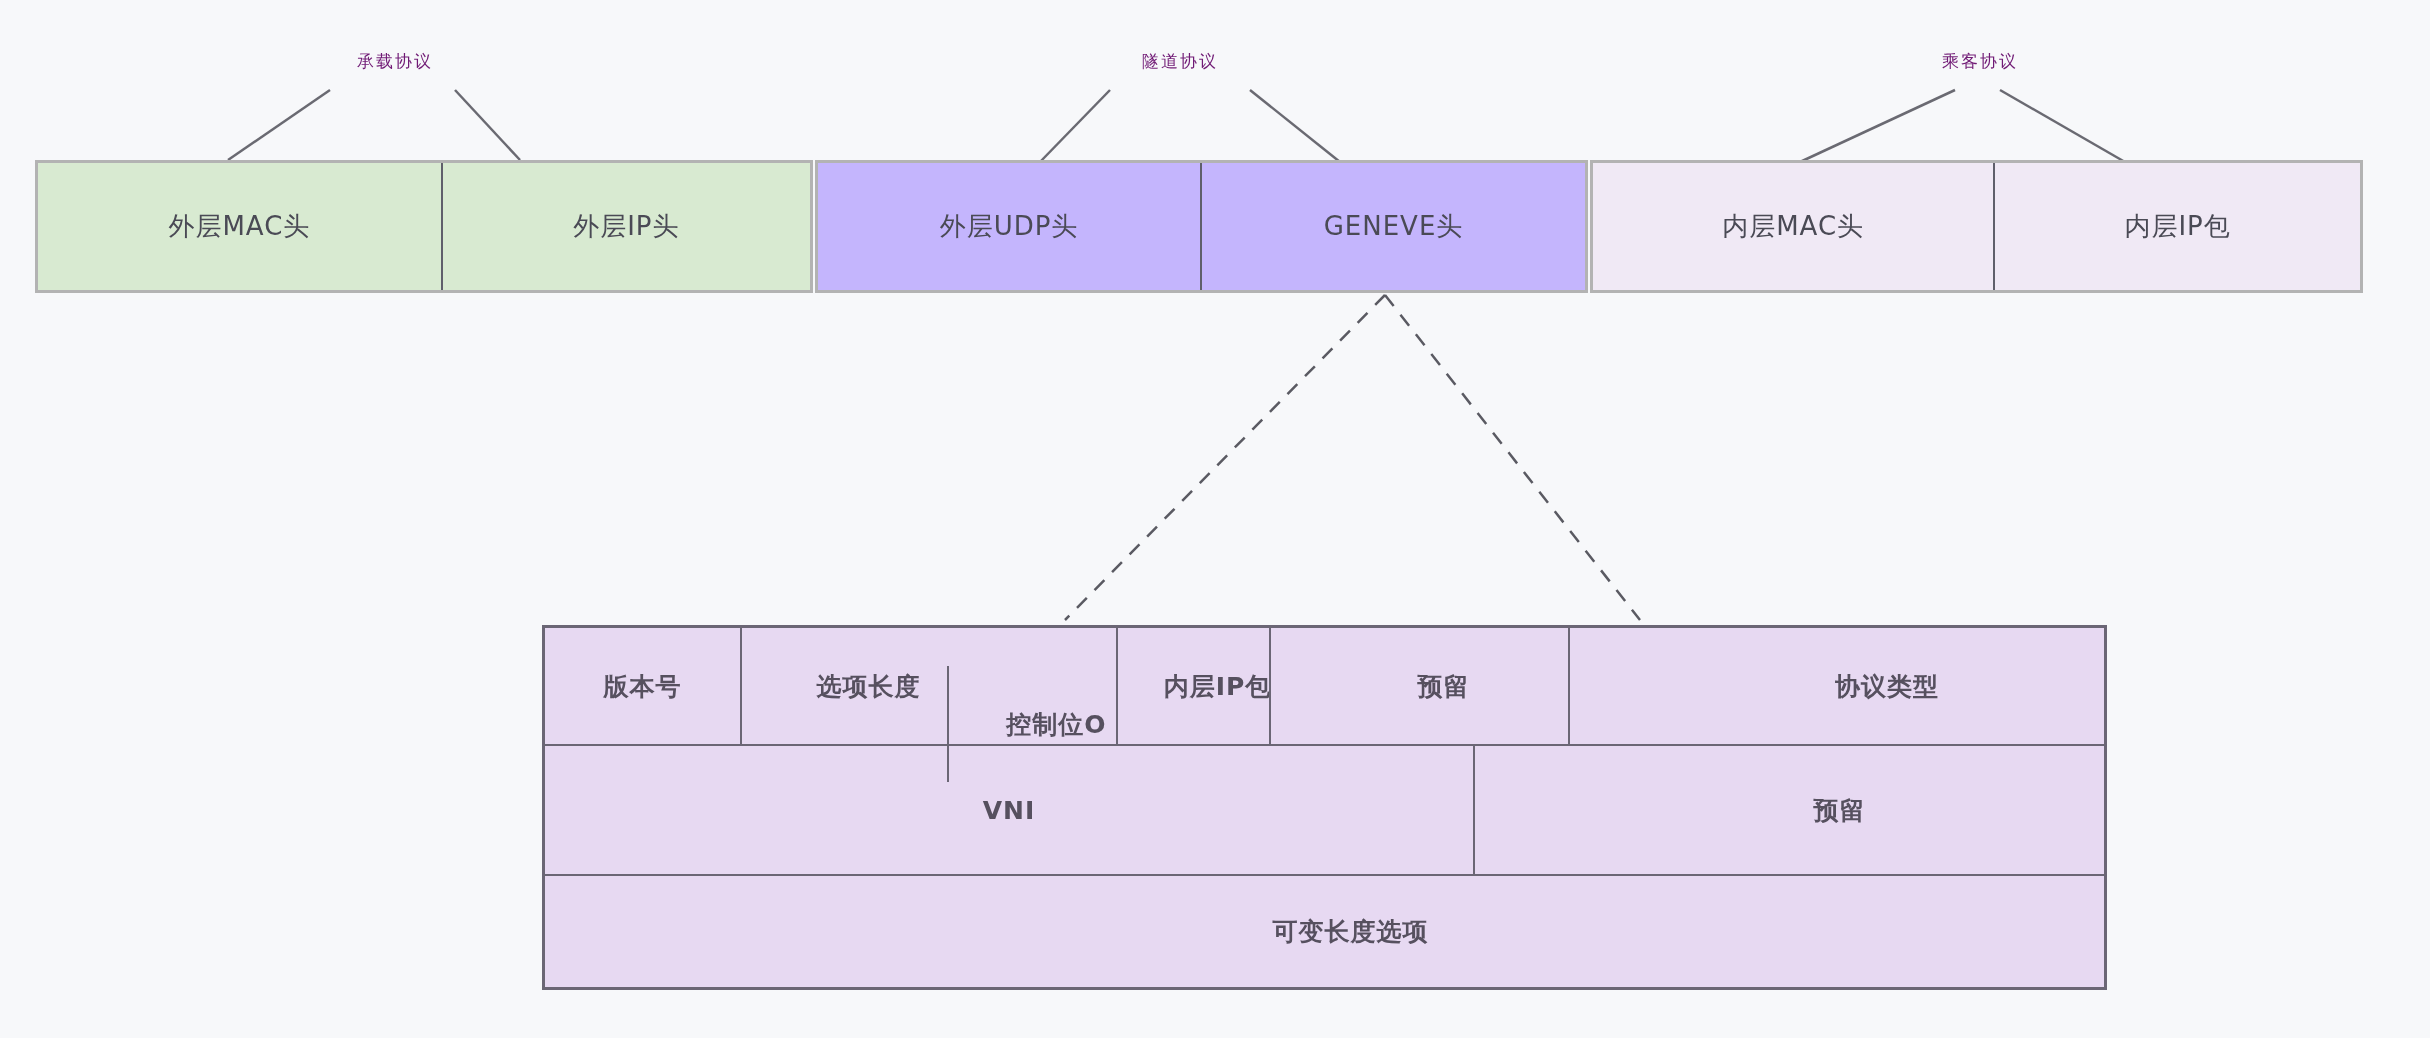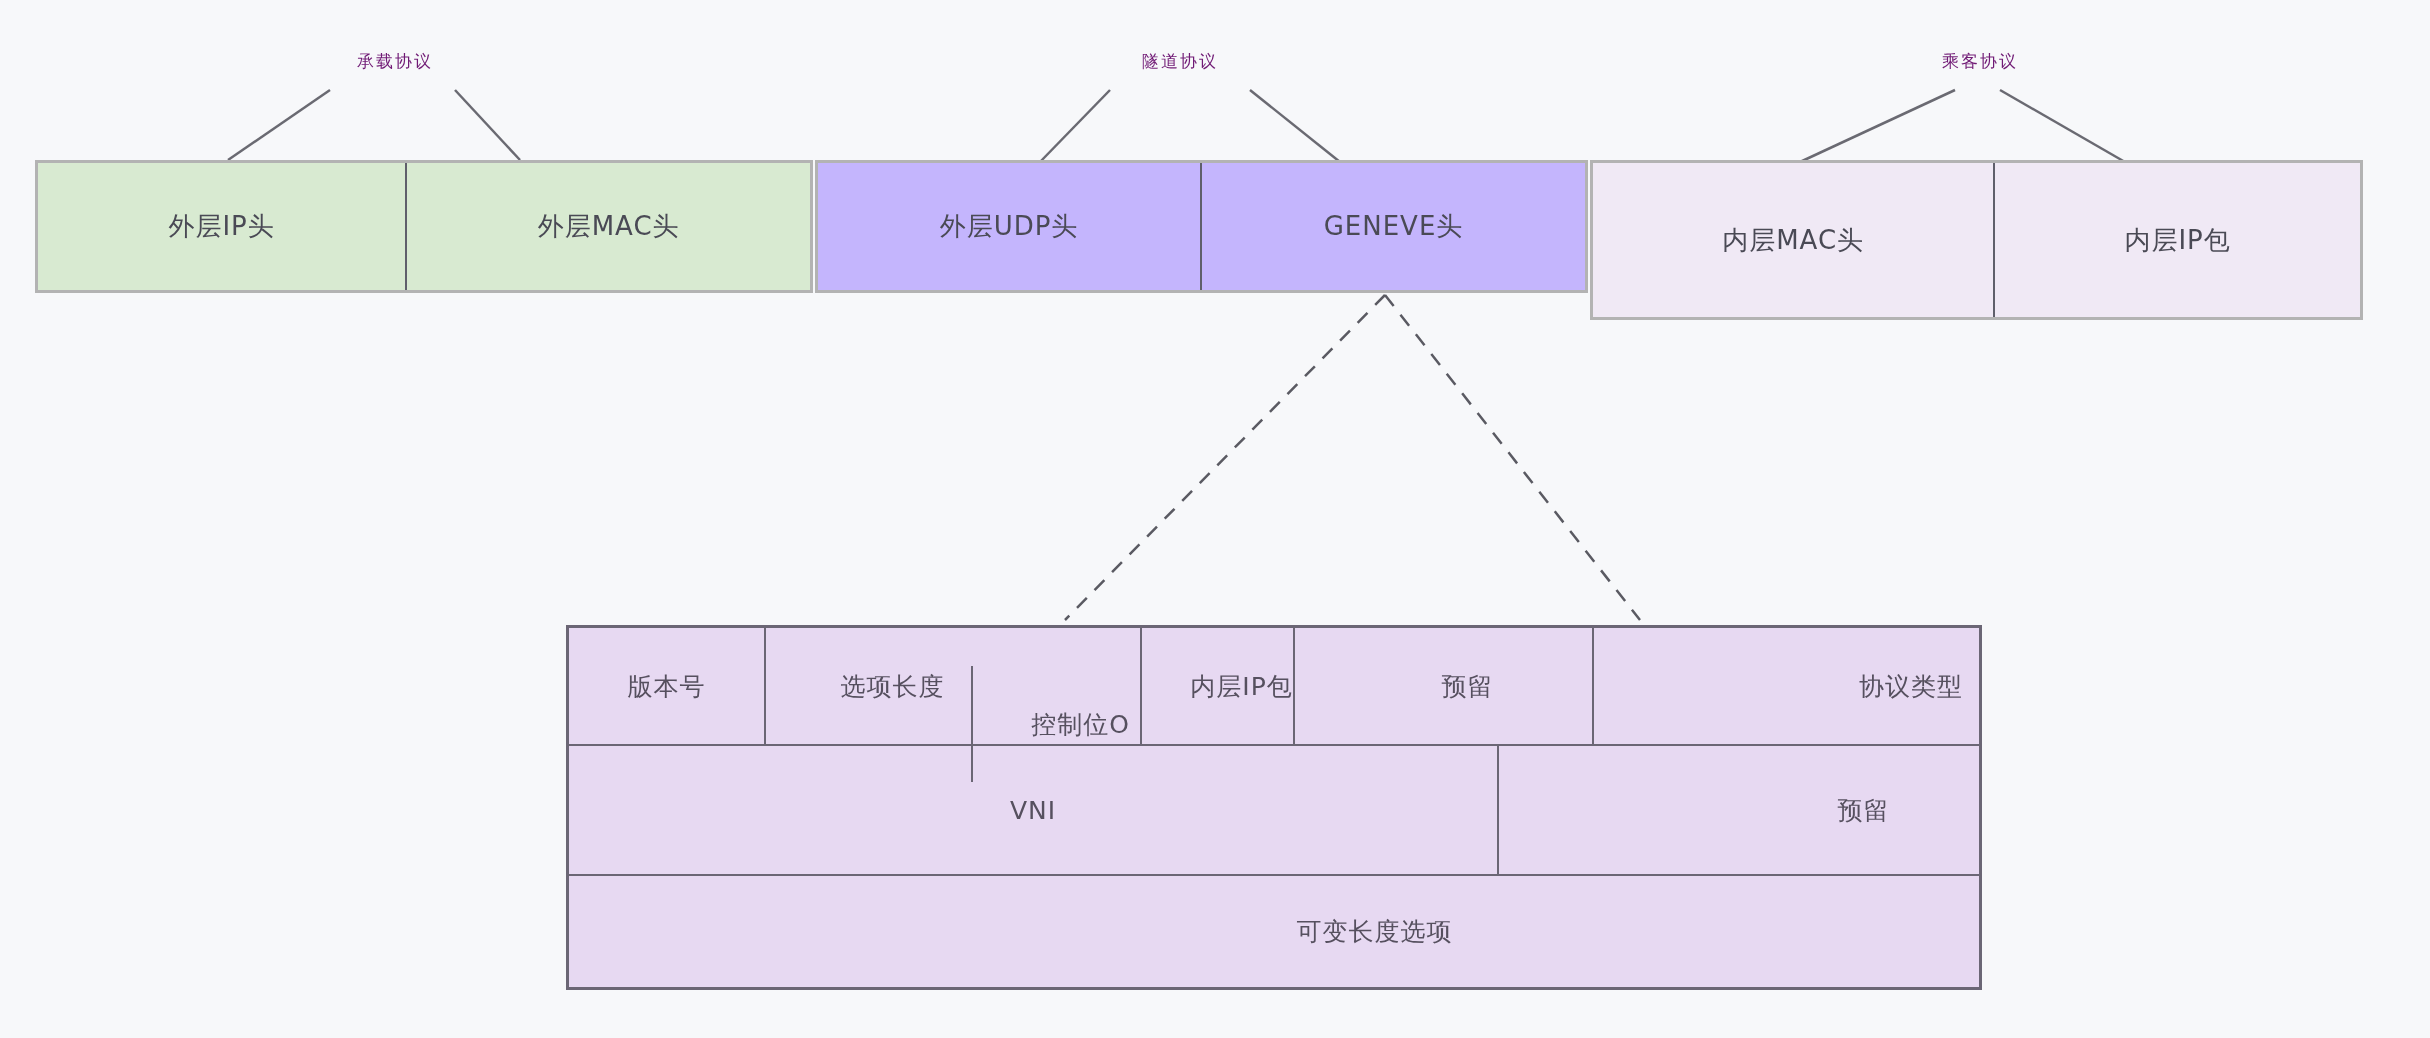--- a/index.html
+++ b/index.html
@@ -124,46 +124,46 @@
   </svg>
 
   <div class="callout" style="left:300px; top:50px; width:190px;">承载协议</div>
 
   <div class="callout" style="left:1085px; top:50px; width:190px;">隧道协议</div>
 
   <div class="callout" style="left:1885px; top:50px; width:190px;">乘客协议</div>
 
   <div class="bar-group group-carrier" style="left:35px; top:160px; width:778px; height:133px;">
     <div class="cell">
+      <span class="cell-label">外层MAC头</span>
+    </div>
+    <div class="cell">
       <span class="cell-label">外层IP头</span>
     </div>
-    <div class="cell">
-      <span class="cell-label">外层MAC头</span>
-    </div>
   </div>
 
   <div class="bar-group group-tunnel" style="left:815px; top:160px; width:773px; height:133px;">
     <div class="cell">
       <span class="cell-label">外层UDP头</span>
     </div>
     <div class="cell">
       <span class="cell-label">GENEVE头</span>
     </div>
   </div>
 
-  <div class="bar-group group-passenger" style="left:1590px; top:160px; width:773px; height:160px;">
+  <div class="bar-group group-passenger" style="left:1590px; top:160px; width:773px; height:133px;">
     <div class="cell">
       <span class="cell-label">内层MAC头</span>
     </div>
     <div class="cell">
       <span class="cell-label">内层IP包</span>
     </div>
   </div>
 
-  <div class="detail-table" style="left:566px; top:625px; width:1416px; height:365px;">
+  <div class="detail-table" style="left:542px; top:625px; width:1565px; height:365px;font-weight:bold;">
 
     <div class="detail-row divided" style="top:0px; height:118px; width:100%;">
       <div class="detail-cell" style="left:0px; width:195px;">
         <span>版本号</span>
       </div>
       <div class="detail-cell sep" style="left:195px; width:207px;">
         <span>选项长度</span>
       </div>
       <div class="detail-cell sep" style="left:402px; width:169px;margin-top:38px;">
         <span>控制位O</span>

